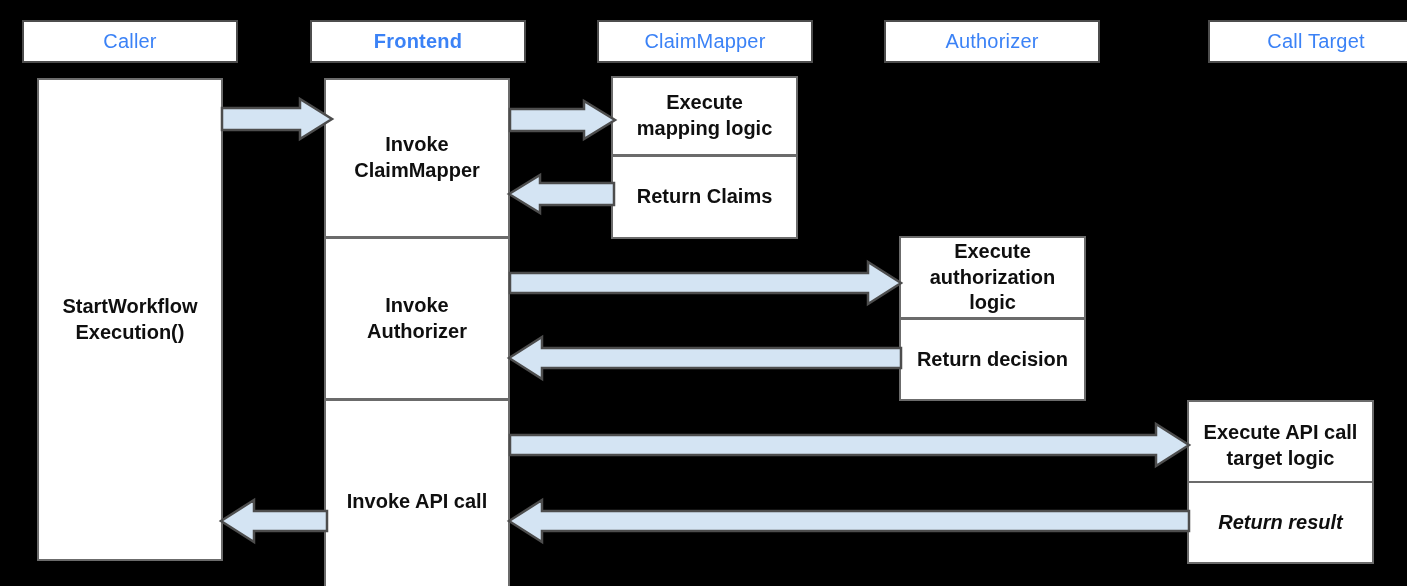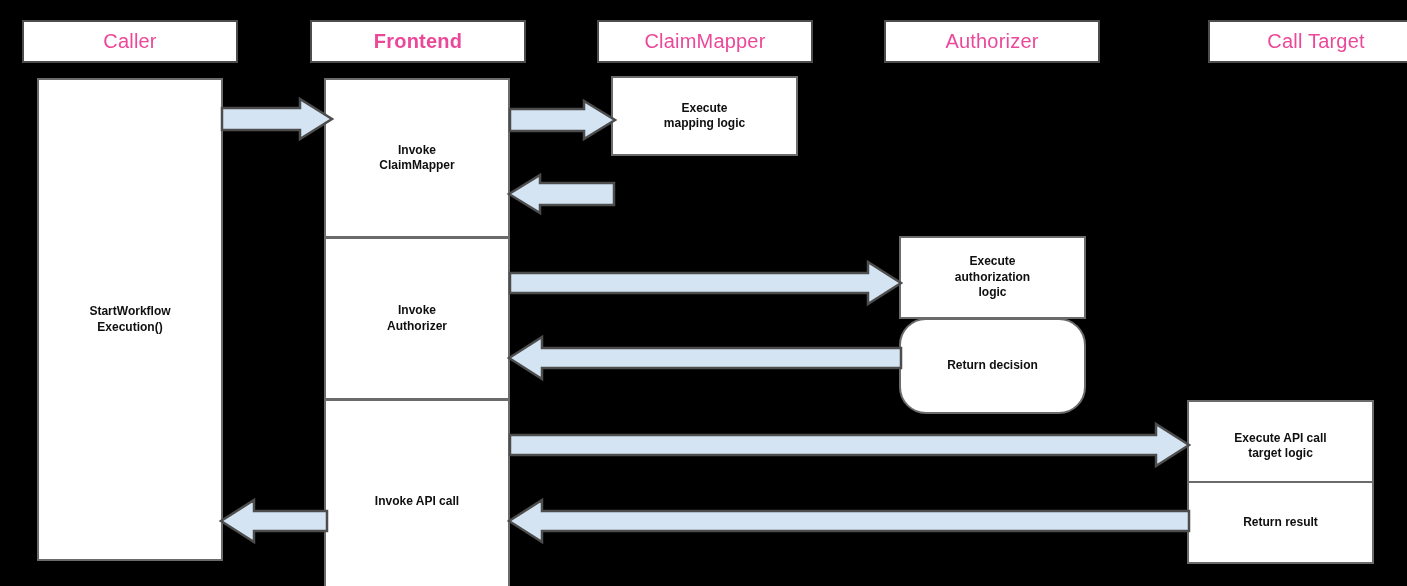--- a/index.html
+++ b/index.html
@@ -21,38 +21,38 @@
 
   
   .participant {
     position: absolute;
     background: #ffffff;
     border: 2px solid #4d4d4d;
     box-sizing: border-box;
     display: flex;
     align-items: center;
     justify-content: center;
-    color: #ec4899;
+    color: #3b82f6;
     font-size: 20px;
     font-weight: 400;
     letter-spacing: 0.2px;
   }
 
   
   .activation {
     position: absolute;
     background: #ffffff;
     border: 2px solid #6b6b6b;
     box-sizing: border-box;
     display: flex;
     align-items: center;
     justify-content: center;
     text-align: center;
     color: #0f0f0f;
-    font-size: 12px;
+    font-size: 20px;
     font-weight: bold;
     line-height: 1.28;
     padding: 16px 6px;
   }
 
   
   .arrow {
     position: absolute;
   }
   .arrow svg { display: block; overflow: visible; }
@@ -92,35 +92,38 @@
 Authorizer</span>
   </div>
   <div class="activation" style="left:324px; top:399px; width:186px; height:206px;">
     <span style="white-space:pre-line;">Invoke API call</span>
   </div>
 
   <div class="activation" style="left:611px; top:76px; width:187px; height:80px;">
     <span style="white-space:pre-line;">Execute
 mapping logic</span>
   </div>
+  <div class="activation" style="left:611px; top:155px; width:187px; height:84px;">
+    <span style="white-space:pre-line;">Return Claims</span>
+  </div>
 
   <div class="activation" style="left:899px; top:236px; width:187px; height:83px;">
     <span style="white-space:pre-line;">Execute
 authorization
 logic</span>
   </div>
-  <div class="activation" style="left:899px; top:318px; width:187px; height:96px;border-radius:27px;">
+  <div class="activation" style="left:899px; top:318px; width:187px; height:83px;">
     <span style="white-space:pre-line;">Return decision</span>
   </div>
 
   <div class="activation" style="left:1187px; top:400px; width:187px; height:92px;">
     <span style="white-space:pre-line;">Execute API call
 target logic</span>
   </div>
-  <div class="activation" style="left:1187px; top:481px; width:187px; height:83px;">
+  <div class="activation" style="left:1187px; top:481px; width:187px; height:83px;font-style:italic;">
     <span style="white-space:pre-line;">Return result</span>
   </div>
 
   <div class="arrow" style="left:222px; top:99px; width:110px; height:40px;">
     <svg width="110" height="40" viewBox="0 0 110 40">
       <polygon points="0,9 78,9 78,0 110,20 78,40 78,31 0,31" fill="#d4e4f3" stroke="#4d4d4d" stroke-width="2.5" stroke-linejoin="miter"></polygon>
     </svg>
   </div>
 
   <div class="arrow" style="left:510px; top:101px; width:105px; height:38px;">

